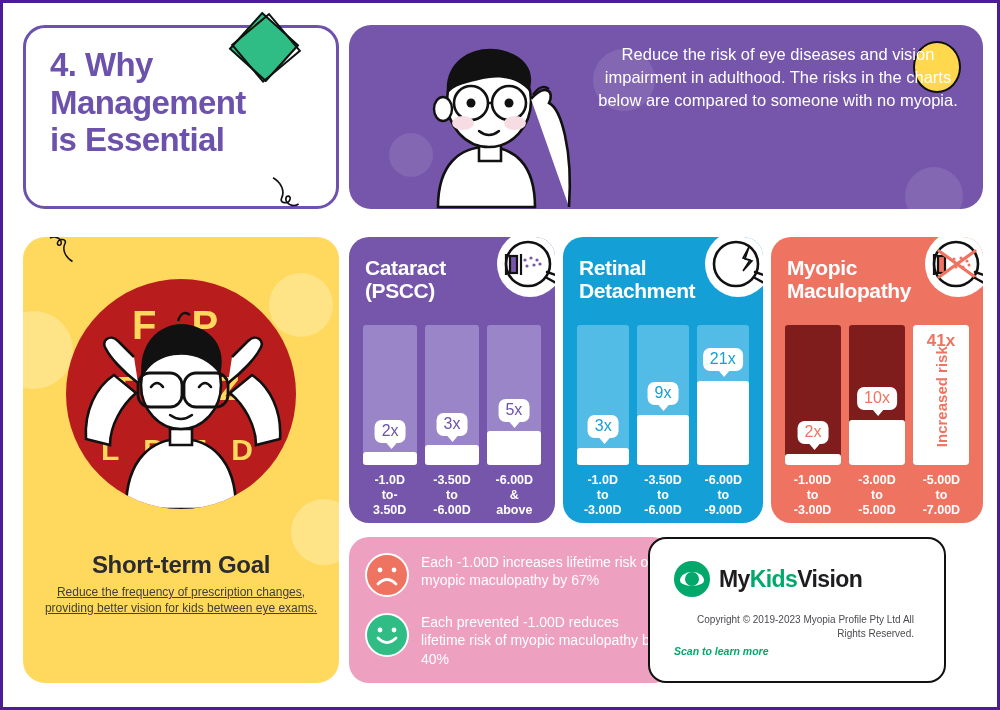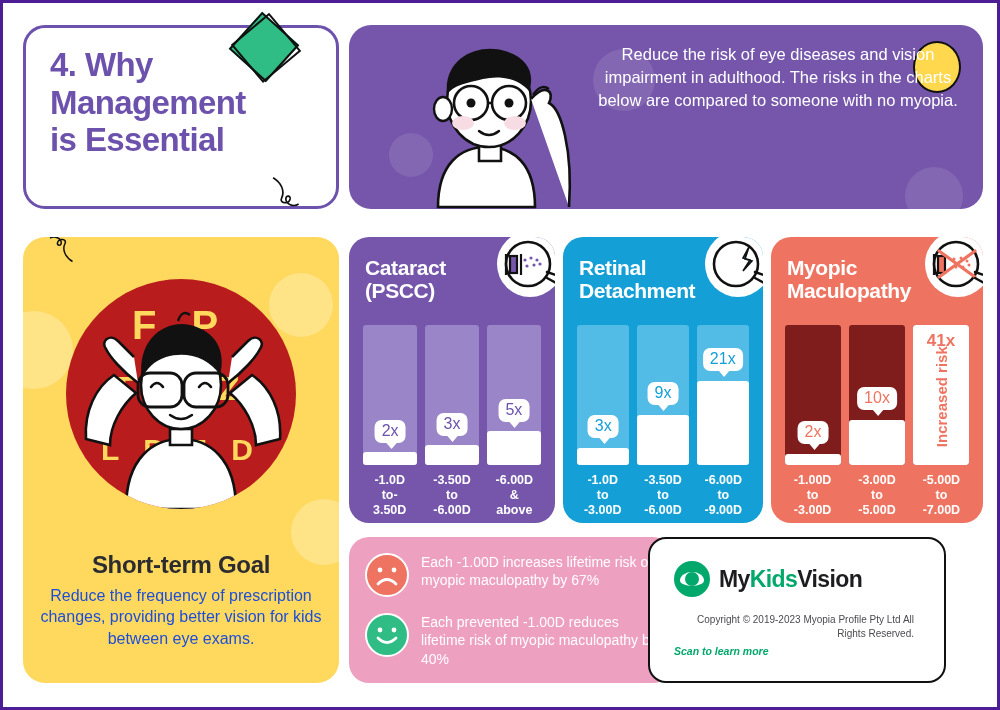--- a/index.html
+++ b/index.html
@@ -37,21 +37,21 @@
   .st-card{position:absolute;left:20px;top:234px;width:316px;height:446px;
     background:#ffd95e;border-radius:22px;overflow:hidden;}
   .st-dot{position:absolute;border-radius:50%;background:rgba(255,255,255,.26);}
   .st-circle{position:absolute;left:43px;top:42px;width:230px;height:230px;border-radius:50%;
     background:#b91c1c;overflow:hidden;}
   .chart-letters{position:absolute;inset:0;color:#ffd95e;font-weight:800;text-align:center;
     line-height:1.0;padding-top:26px;box-sizing:border-box;}
   .st-head{position:absolute;left:0;right:0;top:314px;text-align:center;
     font-size:24px;font-weight:800;color:#2b2b30;letter-spacing:-.3px;}
   .st-body{position:absolute;left:14px;right:14px;top:348px;text-align:center;
-    font-size:16px;line-height:1.33;color:#1d4ed8;}
+    font-size:12px;line-height:1.33;color:#404040;text-decoration:underline;}
 
   
   .chart-card{position:absolute;top:234px;border-radius:20px;overflow:hidden;}
   .cc-purple{left:346px;width:206px;height:286px;background:#7556ab;}
   .cc-blue{left:560px;width:200px;height:286px;background:#14a0d7;}
   .cc-red{left:768px;width:212px;height:286px;background:#ef7361;}
   .cc-title{position:absolute;left:16px;top:12px;width:130px;color:#fff;
     font-size:21px;font-weight:800;line-height:1.08;letter-spacing:-.4px;margin-top:8px;}
   .eye-badge{position:absolute;right:-8px;top:-6px;width:66px;height:66px;border-radius:50%;
     background:#fff;}

